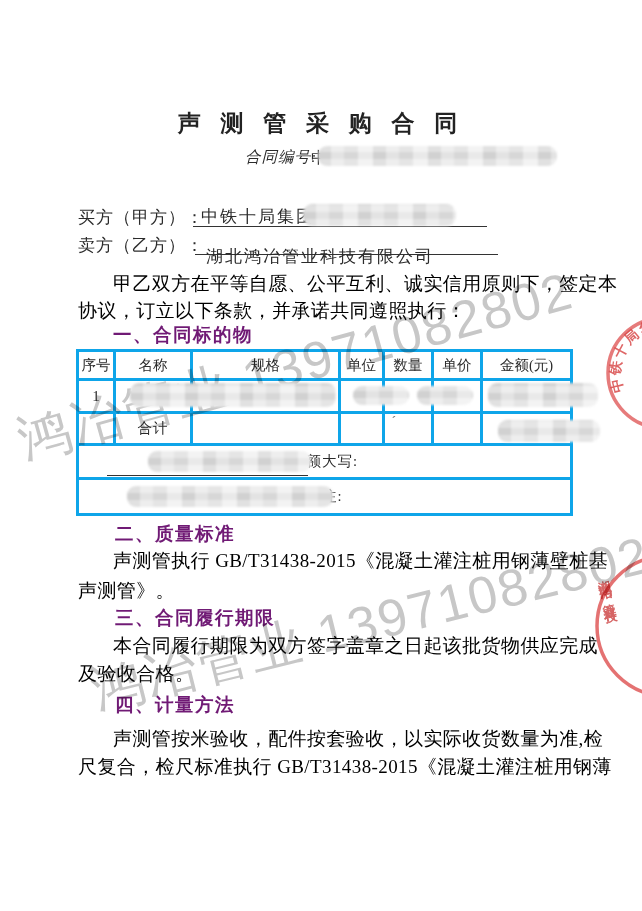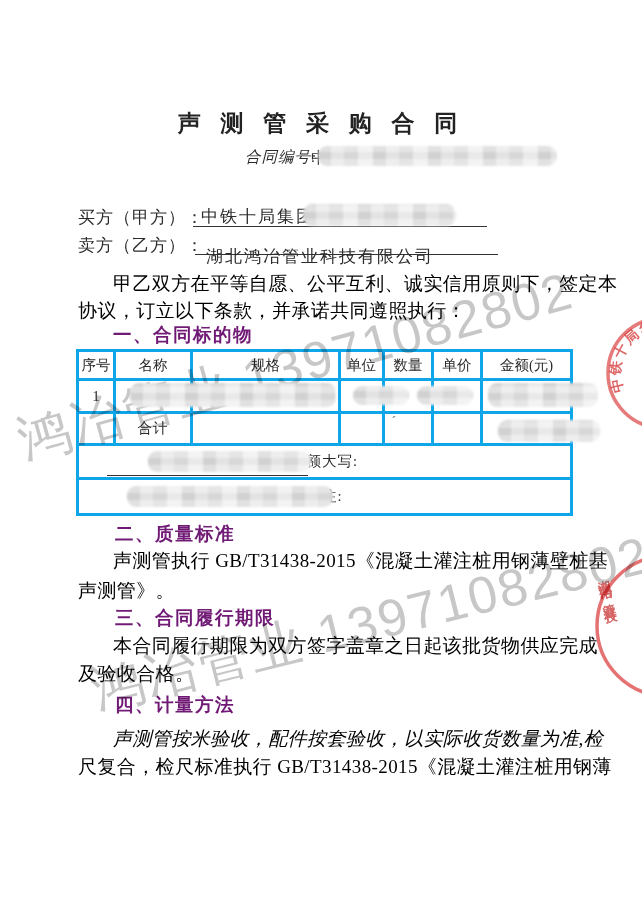--- a/index.html
+++ b/index.html
@@ -132,21 +132,21 @@
 
   <div class="abs heading" style="left:115px;top:521px;text-align:right;">二、质量标准</div>
   <div class="abs body-line" style="left:113px;top:548px;">声测管执行 GB/T31438-2015《混凝土灌注桩用钢薄壁桩基</div>
   <div class="abs body-line" style="left:78px;top:578px;">声测管》。</div>
 
   <div class="abs heading" style="left:115px;top:605px;">三、合同履行期限</div>
   <div class="abs body-line" style="left:113px;top:633px;">本合同履行期限为双方签字盖章之日起该批货物供应完成</div>
   <div class="abs heading" style="left:115px;top:692px;">四、计量方法</div>
 
   <div class="abs body-line" style="left:78px;top:661px;">及验收合格。</div>
-  <div class="abs body-line" style="left:113px;top:726px;font-style:italic;">声测管按米验收，配件按套验收，以实际收货数量为准,检</div>
+  <div class="abs body-line" style="left:113px;top:726px;">声测管按米验收，配件按套验收，以实际收货数量为准,检</div>
   <div class="abs body-line" style="left:78px;top:754px;">尺复合，检尺标准执行 GB/T31438-2015《混凝土灌注桩用钢薄</div>
 
   <div class="watermark wm1">鸿冶管业 13971082802</div>
   <div class="watermark wm2">鸿冶管业 13971082802</div>
 
   <svg class="stamp-svg" style="left:572px;top:303px;" width="70" height="145" viewBox="0 0 70 145">
     <g transform="translate(-572,-303)">
       <circle cx="663" cy="373" r="55" fill="none" stroke="#e05a5a" stroke-width="3.5" opacity="0.8"></circle>
       <path id="arcA" d="M 624 391 A 44 44 0 0 1 663 329" fill="none"></path>
       <text font-size="14" font-weight="bold" fill="#d94c4c" opacity="0.85" style="letter-spacing:2px;font-family:'Liberation Sans',sans-serif;">

